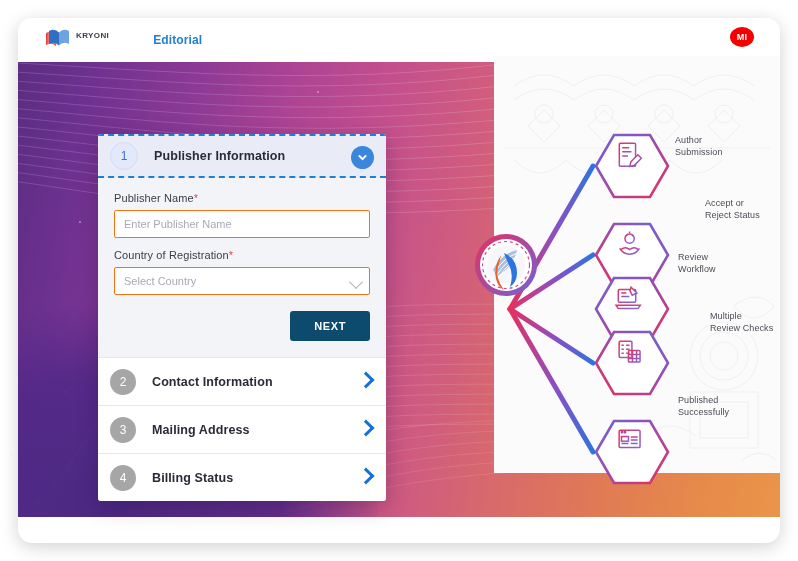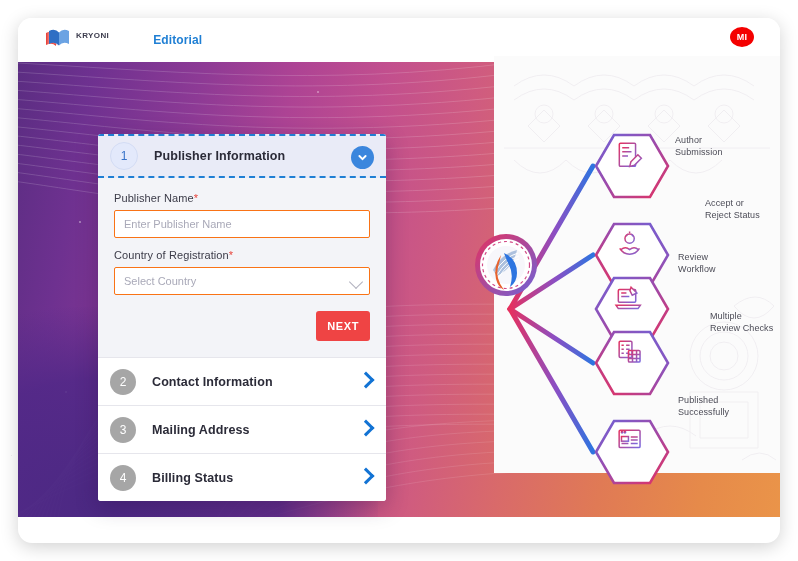--- a/index.html
+++ b/index.html
@@ -99,22 +99,22 @@
   .txt-input::placeholder{color:#a9a9b8;}
   .sel-wrap{position:relative;}
   .sel-chev{
     position:absolute;right:9px;top:10px;width:9px;height:9px;
     border-right:1.6px solid #b2b2bf;border-bottom:1.6px solid #b2b2bf;
     transform:rotate(45deg);
   }
   .spacer10{height:11px;}
   .next-row{display:flex;justify-content:flex-end;margin-top:16px;}
   .next-btn{
-    background:#ef4444;color:#fff;border:none;border-radius:3px;
-    padding:9px 11px;font-size:11px;font-weight:bold;letter-spacing:.6px;
+    background:#0c4a6e;color:#fff;border:none;border-radius:3px;
+    padding:9px 24px;font-size:11px;font-weight:bold;letter-spacing:.6px;
     cursor:pointer;font-family:"Liberation Sans",sans-serif;
   }
 
   .acc-row{
     height:48px;background:#ffffff;border-top:1px solid #e6e6ec;
     display:flex;align-items:center;padding:0 12px;box-sizing:border-box;
     position:relative;cursor:pointer;
   }
   .acc-row .acc-title{font-weight:bold;}
   .row-chev{

